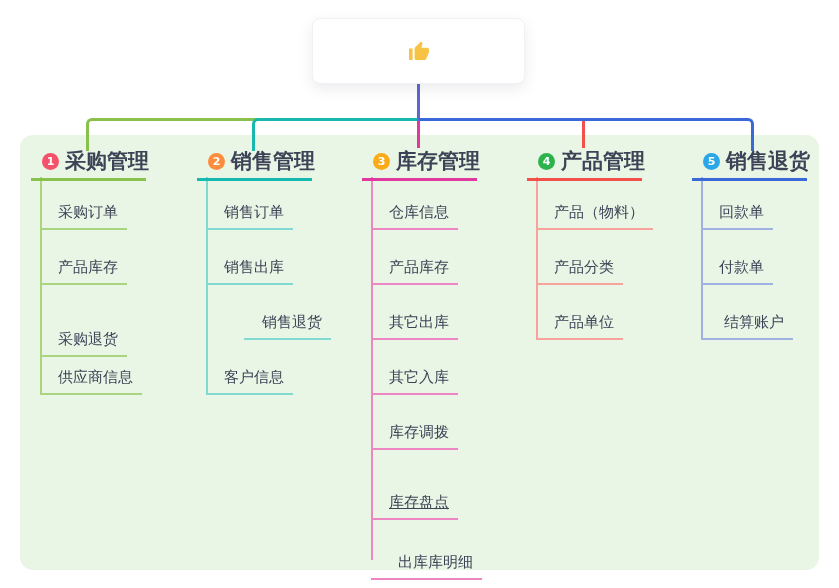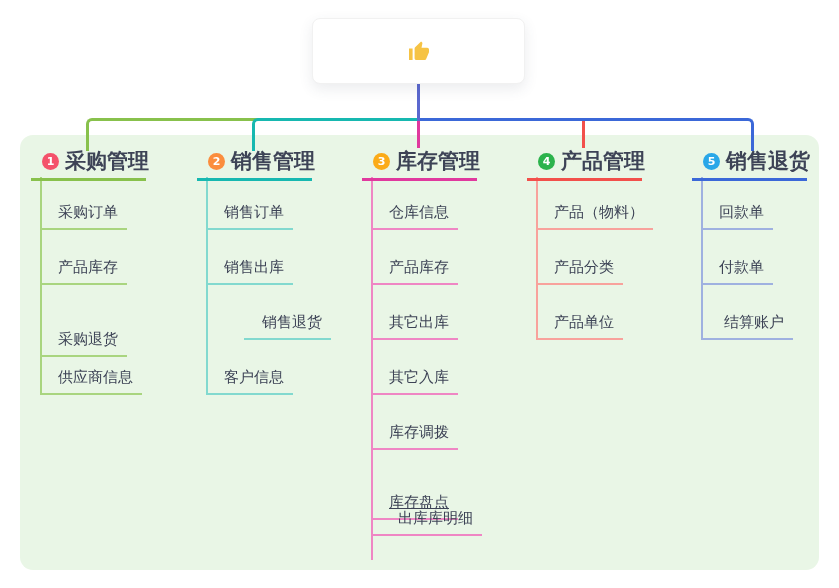--- a/index.html
+++ b/index.html
@@ -71,21 +71,21 @@
           <span class="btitle-text">销售管理</span>
         </div>
       </div>
       <div class="trunk" style="left: 371px; top: 177px; height: 383px; background: rgb(239, 134, 196);"></div>
       <div class="child-row" style="left: 371px; top: 202px; border-bottom-color: rgb(239, 134, 196);">仓库信息</div>
       <div class="child-row" style="left: 371px; top: 257px; border-bottom-color: rgb(239, 134, 196);">产品库存</div>
       <div class="child-row" style="left: 371px; top: 312px; border-bottom-color: rgb(239, 134, 196);">其它出库</div>
       <div class="child-row" style="left: 371px; top: 367px; border-bottom-color: rgb(239, 134, 196);">其它入库</div>
       <div class="child-row" style="left: 371px; top: 422px; border-bottom-color: rgb(239, 134, 196);">库存调拨</div>
       <div class="child-row" style="left: 371px; top: 492px; border-bottom-color: rgb(239, 134, 196); text-decoration: underline;">库存盘点</div>
-      <div class="child-row" style="left: 371px; top: 508px; border-bottom-color: rgb(239, 134, 196); padding-left: 27px;">出库库明细</div>
+      <div class="child-row" style="left: 371px; top: 552px; border-bottom-color: rgb(239, 134, 196); padding-left: 27px;">出库库明细</div>
       <div class="branch-col" style="left: 362px;">
         <div class="branch-title" style="border-bottom-color: rgb(224, 57, 158);">
           <span class="badge" style="background: rgb(251, 171, 24);">3</span>
           <span class="btitle-text">库存管理</span>
         </div>
       </div>
       <div class="trunk" style="left: 536px; top: 177px; height: 163px; background: rgb(248, 162, 156);"></div>
       <div class="child-row" style="left: 536px; top: 202px; border-bottom-color: rgb(248, 162, 156);">产品（物料）</div>
       <div class="child-row" style="left: 536px; top: 257px; border-bottom-color: rgb(248, 162, 156);">产品分类</div>
       <div class="child-row" style="left: 536px; top: 312px; border-bottom-color: rgb(248, 162, 156);">产品单位</div>

